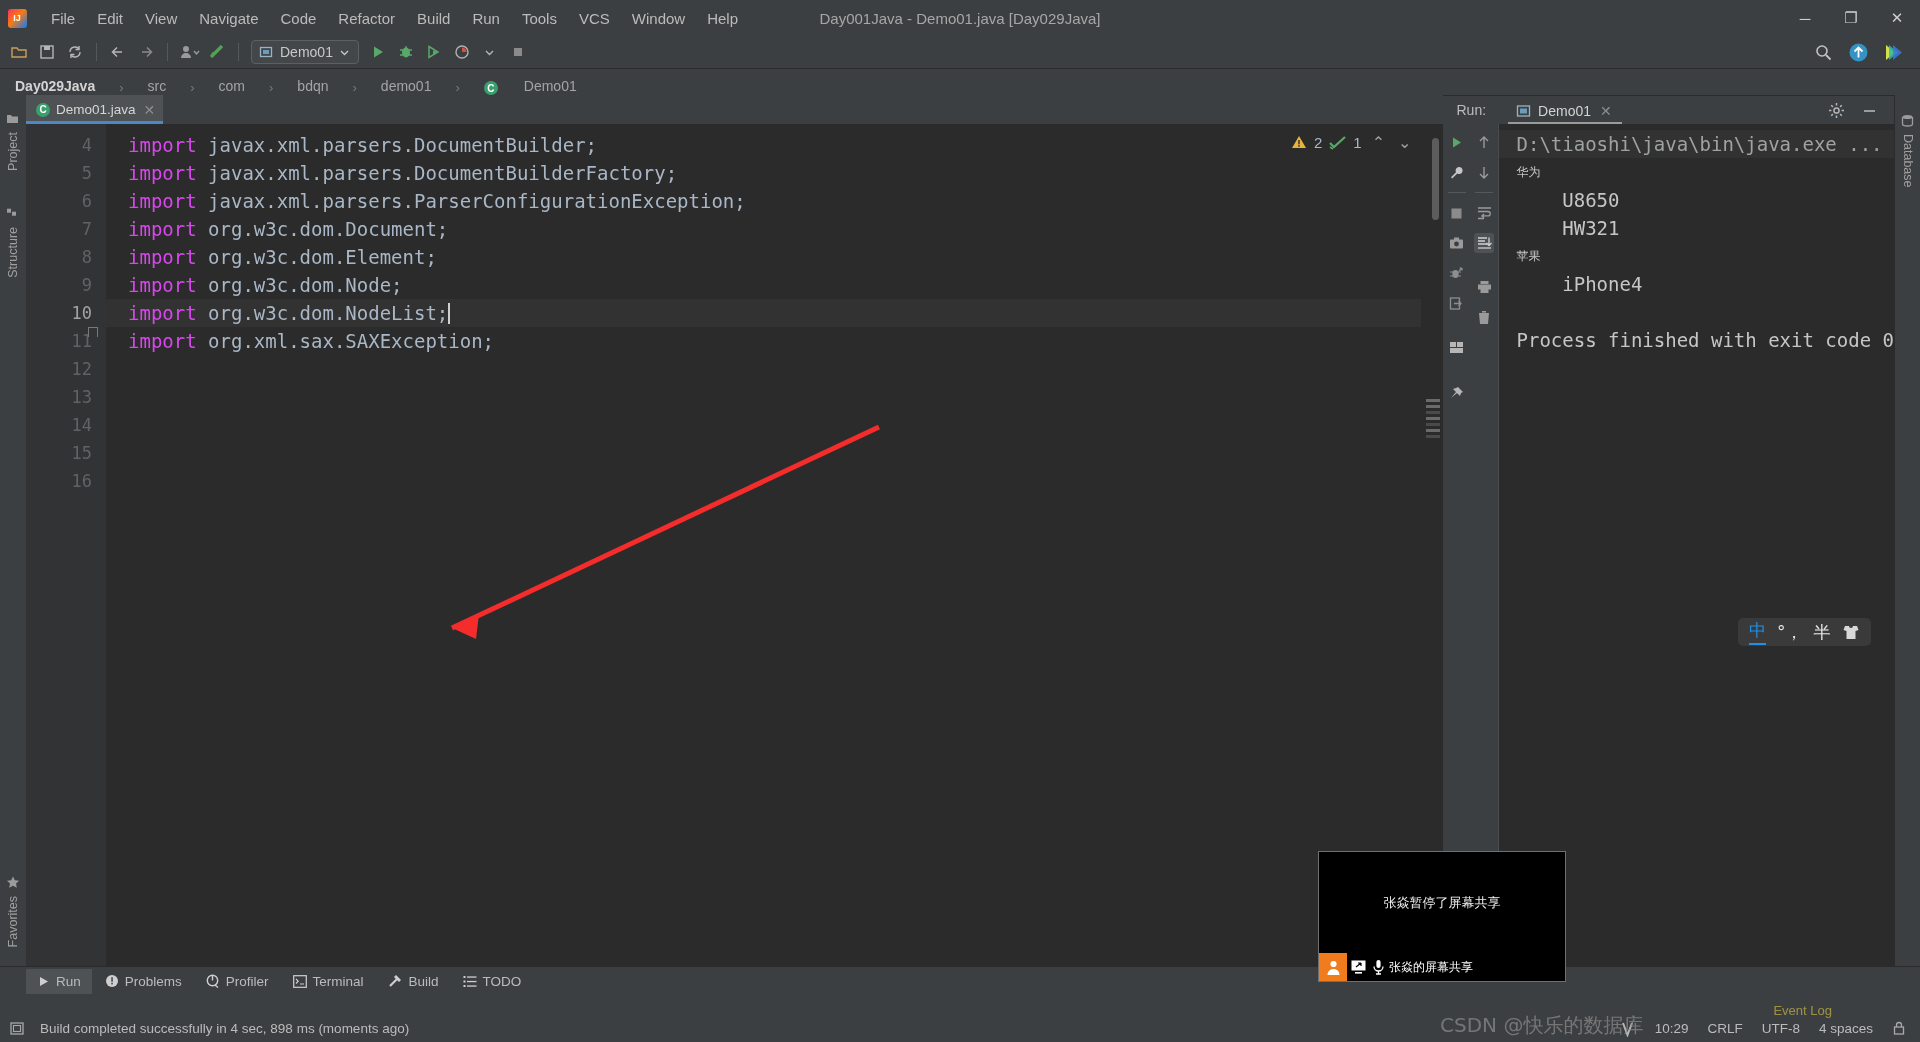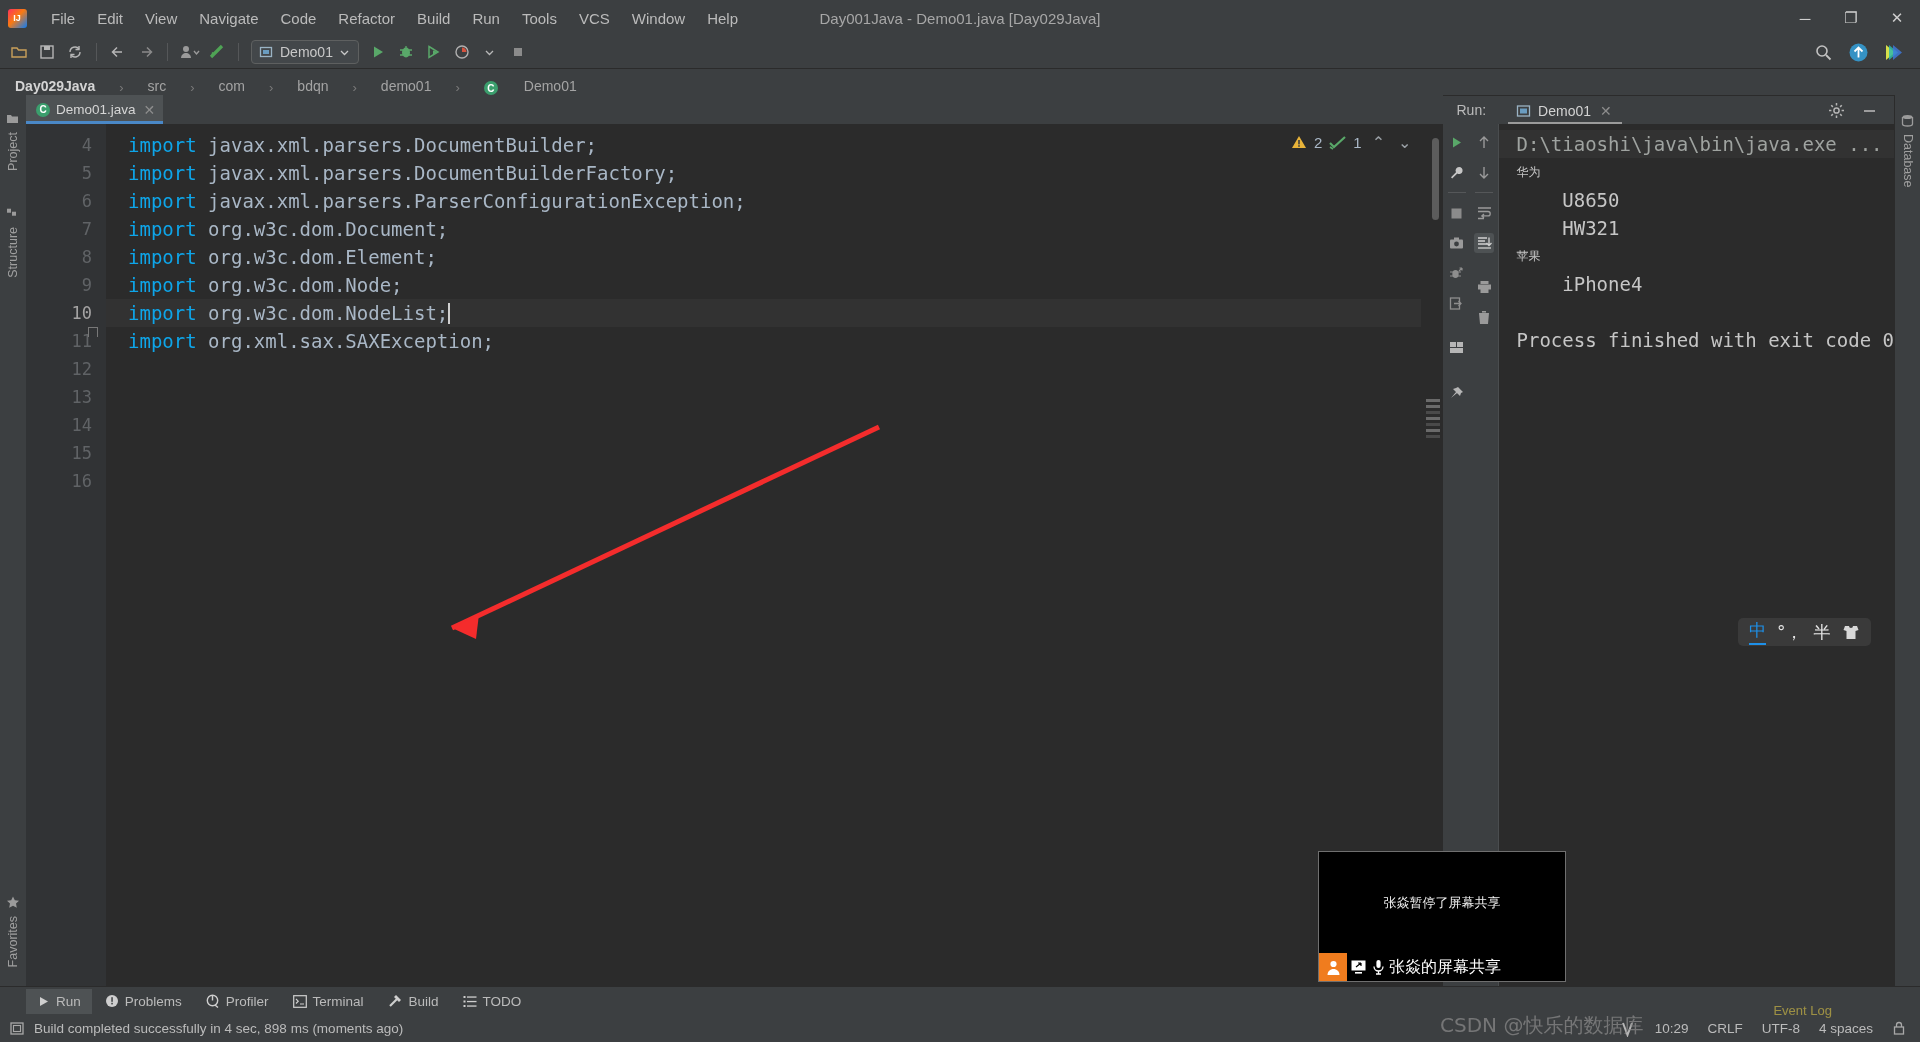--- a/index.html
+++ b/index.html
@@ -84,21 +84,21 @@
     padding-top: 7px; font-family:"DejaVu Sans Mono", monospace; font-size:17px; color:#606366;
     position:relative; }
   .gln { height:28px; line-height:28px; padding-right:14px; }
   .gln.cur { color:#a4a3a3; }
   .fold { position:absolute; left:62px; width:10px; height:10px; border:1px solid #787878;
      border-bottom:none; }
   .codecol { flex:1 1 auto; padding-top:7px; position:relative; overflow:hidden;
     font-family:"DejaVu Sans Mono", monospace; font-size:19px; }
   .cline { height:28px; line-height:28px; padding-left: 22px; white-space:pre; }
   .cline.cur { background:#323232; }
-  .kw { color:#0ea5e9;margin-top:20px; }
+  .kw { color:#d946ef;margin-top:20px; }
   .idf { color:#a9b7c6; }
   .caret { display:inline-block; width:2px; height:21px; background:#d0d0d0;
     vertical-align:-4px; }
   .ed-right { position:absolute; right:0; top:0; bottom:0; width:22px; background:#2b2b2b; }
   .ed-scroll { position:absolute; right:4px; top:14px; width:7px; height:82px;
     background:#5c5c5c; border-radius:4px; }
   .inspect { position:absolute; right:28px; top:9px; display:flex; align-items:center; gap:7px;
     font-size:14px; color:#9aa0a6; font-family:"Liberation Sans",sans-serif; }
   .wi-count { color:#a9b7c6; font-size:15px; }
   .minimap { position:absolute; right:3px; top:275px; width:14px; }
@@ -128,21 +128,21 @@
   .coline { height:28px; line-height:28px; padding-left:18px; white-space:pre; color:#c6c6c6; }
   .coline.cmd { background:#323232; color:#9fa3a0; }
   .coline.cn { font-family:"DejaVu Sans", sans-serif; font-size:12px; }
 
   
   .btmtabs { height:29px; flex:0 0 29px; background:#3c3f41; display:flex; align-items:center;
     padding-left:26px; gap:2px; border-top:1px solid #2b2b2b; font-size:13.5px; }
   .btab { display:flex; align-items:center; gap:6px; padding: 5px 11px; color:#bbbbbb; }
   .btab.active { background:#4e5254; }
   .statusbar { height:27px; flex:0 0 27px; background:#3c3f41; display:flex; align-items:center;
-    padding-left:10px; font-size:13.5px; color:#bbbbbb; gap:9px; }
+    padding-left:10px; font-size:13.5px; color:#bbbbbb; gap:15px;margin-top:20px; }
   .status-right { margin-left:auto; display:flex; align-items:center; gap:19px; padding-right:14px; }
 
   
   .arrow { position:absolute; left:0; top:0; pointer-events:none; }
   .ime {
     position:absolute; left:1738px; top:618px; height:28px; display:flex; align-items:center;
     gap:11px; padding: 0 11px; background:#3a3a3a; border-radius:5px; z-index:30;
     font-family:"DejaVu Sans", sans-serif; font-size:17px; color:#e6e6e6;
   }
   .ime .zh { color:#1e90e8; border-bottom:2px solid #1e90e8; padding-bottom:1px; }
@@ -150,21 +150,21 @@
     position:absolute; left:1318px; top:851px; width:248px; height:131px;
     background:#000; border:1px solid #6f6f6f; z-index:40;
     display:flex; flex-direction:column; justify-content:space-between;
     font-family:"DejaVu Sans", sans-serif;
   }
   .share-msg { flex:1 1 auto; display:flex; align-items:center; justify-content:center;
     color:#f2f2f2; font-size:13px; }
   .share-bar { height:28px; display:flex; align-items:center; gap:4px; padding-left:0; }
   .share-av { width:28px; height:28px; background:#f07c1e; display:flex; align-items:center;
     justify-content:center; }
-  .share-name { color:#fff; font-size:16px; }
+  .share-name { color:#fff; font-size:12px; }
   .watermark { position:absolute; left:1440px; top:1012px; font-size:20px; color:#8b8b8b;
     opacity:.72; font-family:"DejaVu Sans", sans-serif; white-space:nowrap; z-index:45; }
   .evlog { position:absolute; right:88px; bottom:24px; font-size:13px; color:#fde047; opacity:.5; }
   svg { display:block; }
 </style>
 </head>
 <body>
 
 <div class="app">
 

